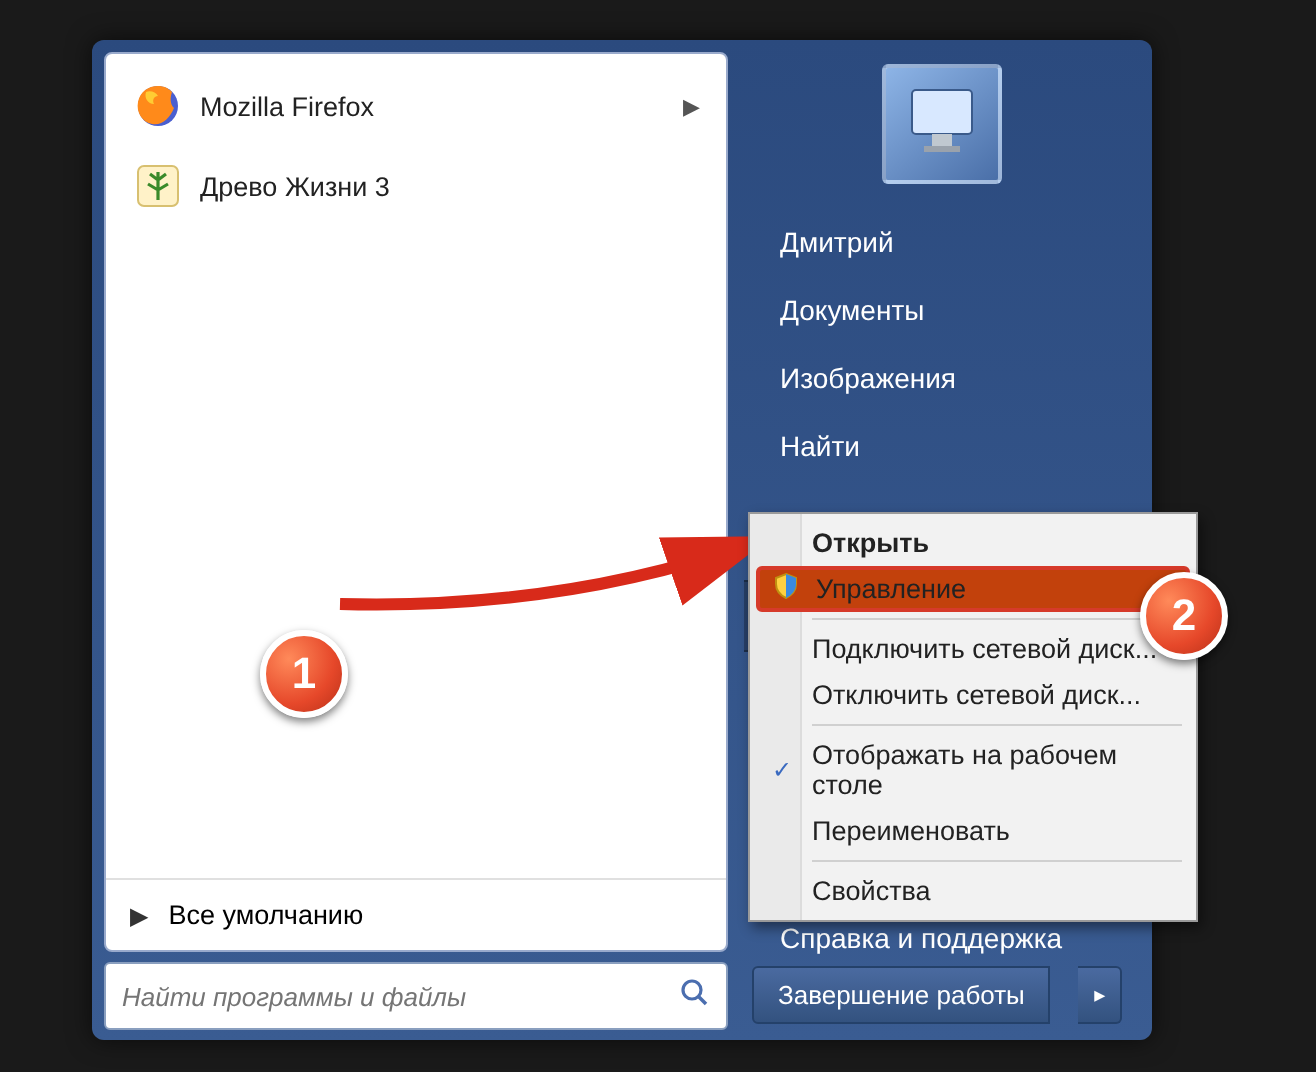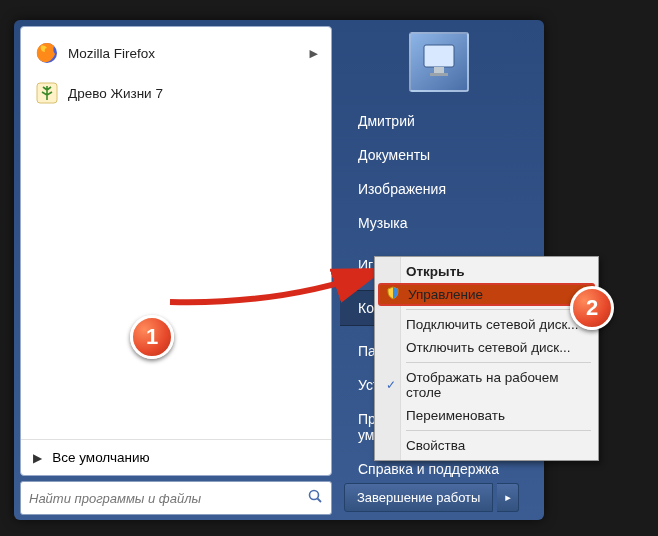--- a/index.html
+++ b/index.html
@@ -1,35 +1,35 @@
 <!DOCTYPE html>
 <html><head>
 <meta charset="utf-8">
 <style>
   * { box-sizing: border-box; margin: 0; padding: 0; font-family: "Segoe UI", Tahoma, sans-serif; }
   body { width: 658px; height: 536px; background: #1a1a1a; position: relative; overflow: hidden; }
-  .canvas { position: absolute; left: 14px; top: 20px; width: 530px; height: 500px; background: linear-gradient(180deg,#2b4a7e,#3a5c92); border-radius: 6px; box-shadow: 0 0 12px rgba(0,0,0,.6); }
+  .canvas { position: absolute; left: 46px; top: 20px; width: 530px; height: 500px; background: linear-gradient(180deg,#2b4a7e,#3a5c92); border-radius: 6px; box-shadow: 0 0 12px rgba(0,0,0,.6); }
   .left-panel { position:absolute; left:6px; top:6px; width:312px; height:450px; background:#fff; border-radius:4px; border:1px solid #99aacc; display:flex; flex-direction:column; }
   .recent { flex:0 0 auto; padding:6px 4px 4px 4px; }
   .recent-item { display:flex; align-items:center; gap:8px; padding:6px 8px; font-size:13.5px; color:#222; cursor:default; border:1px solid transparent; }
   .recent-item .arrow { margin-left:auto; color:#555; font-size:11px; }
   .ico { width:26px; height:26px; display:flex; align-items:center; justify-content:center; }
   .recent-spacer { flex:1; }
   .all-prog { border-top:1px solid #e0e0e0; padding:10px 12px; font-size:13.5px; display:flex; align-items:center; gap:10px; }
   .all-prog .tri { color:#333; font-size:12px; }
   .search-row { position:absolute; left:6px; bottom:6px; width:312px; height:32px; display:flex; align-items:center; }
   .search-box { flex:1; height:28px; background:#fff; border:1px solid #8a9fbf; border-radius:3px; display:flex; align-items:center; padding:16px 8px; }
   .search-box input { border:none; outline:none; flex:1; font-size:13px; font-style:italic; color:#777; background:transparent; }
   .search-box .mag { color:#4b6eaf; }
   .right-panel { position:absolute; left:326px; top:6px; width:198px; height:450px; color:#fff; }
   .user-pic { width:60px; height:60px; margin:6px auto 12px auto; background:linear-gradient(140deg,#8db4e6,#4a6fa8); border:2px solid rgba(255,255,255,.35); border-radius:3px; display:flex; align-items:center; justify-content:center; }
   .rlink { padding:9px 18px; font-size:14px; color:#fff; cursor:default; }
   .rlink.active { background:rgba(0,0,0,.25); border-top:1px solid rgba(0,0,0,.3); border-bottom:1px solid rgba(0,0,0,.3); }
   .rspacer { height:8px; }
-  .shutdown { position:absolute; left:330px; bottom:8px; display:flex; align-items:center; gap:4px; }
+  .shutdown { position:absolute; left:330px; bottom:8px; display:flex; align-items:center; gap:14px; }
   .shutdown-btn { background:linear-gradient(180deg,#4a6aa0,#33527f); color:#fff; font-size:13px; padding:6px 12px; border:1px solid #24416a; border-radius:3px 0 0 3px; }
   .shutdown-arrow { background:linear-gradient(180deg,#4a6aa0,#33527f); color:#fff; width:22px; height:29px; border:1px solid #24416a; border-left:none; border-radius:0 3px 3px 0; display:flex; align-items:center; justify-content:center; font-size:11px; }
 
   .ctx-menu { position:absolute; left:374px; top:256px; width:225px; background:#f2f2f2; border:1px solid #9a9a9a; box-shadow:2px 3px 6px rgba(0,0,0,.45); padding:3px; font-size:13.5px; z-index:5; }
   .ctx-row { display:flex; align-items:center; gap:6px; padding:4px 8px 4px 28px; position:relative; color:#222; }
   .ctx-row.bolded { font-weight:700; }
   .ctx-row .ico-sm { position:absolute; left:4px; width:18px; text-align:center; font-size:12px; }
   .ctx-row.hl { background:#c2410c; border:2px solid #d63a2a; border-radius:3px; padding-top:2px; padding-bottom:2px; }
   .ctx-sep { height:1px; background:#d0d0d0; margin:3px 4px 3px 28px; }
   .ctx-iconcol { position:absolute; left:0; top:0; bottom:0; width:26px; background:#eaeaea; border-right:1px solid #dcdcdc; }
@@ -55,21 +55,21 @@
         <span>Mozilla Firefox</span>
         <span class="arrow">▶</span>
       </div>
       <div class="recent-item">
         <span class="ico">
           <svg width="24" height="24" viewBox="0 0 24 24">
               <rect x="2" y="2" width="20" height="20" rx="3" fill="#fff2c8" stroke="#d8c070"></rect>
               <path d="M12 5v14M12 9l-4-3M12 9l4-3M12 14l-5-3M12 14l5-3" stroke="#3a8a2a" stroke-width="1.6" fill="none"></path>
             </svg>
         </span>
-        <span>Древо Жизни 7</span>
+        <span>Древо Жизни 3</span>
       </div>
     </div>
     <div class="recent-spacer"></div>
     <div class="all-prog">
       <span class="tri">▶</span>
       <span>Все умолчанию</span>
     </div>
   </div>
 
   <div class="search-row">
@@ -88,21 +88,21 @@
     <div class="user-pic">
       <svg width="46" height="46" viewBox="0 0 46 46">
           <rect x="8" y="6" width="30" height="22" rx="2" fill="#d8e8ff" stroke="#3a5a8a"></rect>
           <rect x="18" y="28" width="10" height="6" fill="#c0c8d0"></rect>
           <rect x="14" y="34" width="18" height="3" fill="#9aa2ac"></rect>
         </svg>
     </div>
     <div class="rlink"><span>Дмитрий</span></div>
     <div class="rlink"><span>Документы</span></div>
     <div class="rlink"><span>Изображения</span></div>
-    <div class="rlink"><span>Музыка</span></div>
+    <div class="rlink"><span>Найти</span></div>
     <div class="rspacer"></div>
     <div class="rlink"><span>Игры</span></div>
     <div class="rspacer"></div>
     <div class="rlink active"><span>Компьютер</span></div>
     <div class="rspacer"></div>
     <div class="rlink"><span>Панель управления</span></div>
     <div class="rlink"><span>Устройства и принтеры</span></div>
     <div class="rlink"><span>Программы по умолчанию</span></div>
     <div class="rlink"><span>Справка и поддержка</span></div>
   </div>

